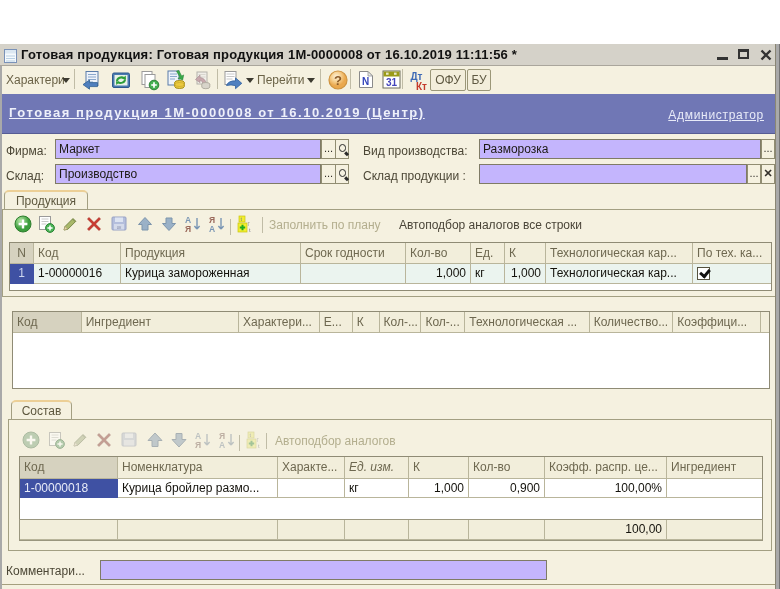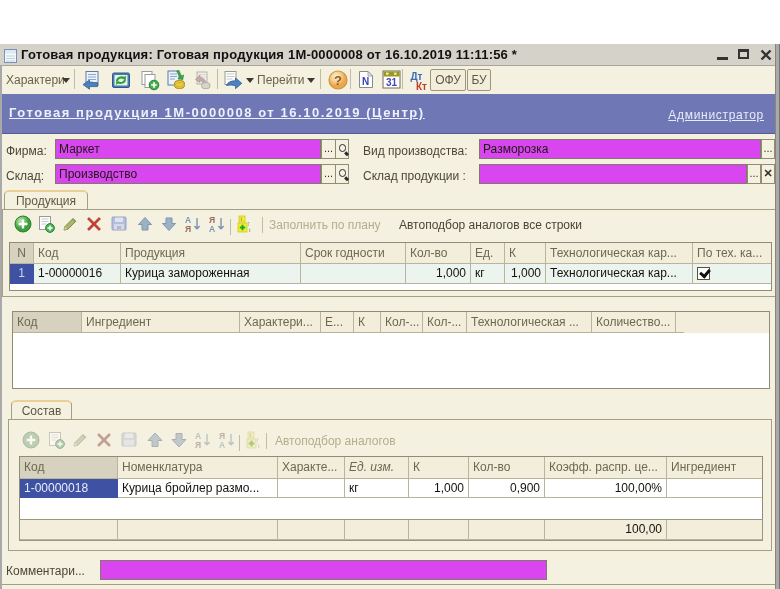--- a/index.html
+++ b/index.html
@@ -19,21 +19,21 @@
 .tbtext { position:absolute; top:7px; font-size:12px; color:#6b6347; }
 .sep { position:absolute; top:3px; width:1px; height:20px; background:#c0bca6; }
 .icon { position:absolute; top:3px; width:22px; height:22px; }
 .tgl { position:absolute; top:3px; height:22px; border:1px solid #9b9778; background:#f3eedb; border-radius:2px; text-align:center; font-size:12px; color:#5f5942; line-height:20px; }
 
 #band { left:2px; top:50px; width:773px; height:40px; background:#7077b5; border-bottom:1px solid #565c94; }
 #bandlink { position:absolute; left:7px; top:11px; color:#eef0fa; font-weight:bold; font-size:13px; letter-spacing:1.55px; text-decoration:underline; }
 #bandadmin { position:absolute; right:11px; top:14px; color:#e8ebf8; font-size:12px; letter-spacing:0.7px; text-decoration:underline; }
 
 .lbl { position:absolute; font-size:12px; color:#4c4736; }
-.inp { position:absolute; background:#d946ef; border:1px solid #7f7b66; font-size:12px; color:#1d1a14; padding:2px 3px 0 3px; }
+.inp { position:absolute; background:#c4b5fd; border:1px solid #7f7b66; font-size:12px; color:#1d1a14; padding:2px 3px 0 3px; }
 .sbtn { position:absolute; background:#f5f1e0; border:1px solid #918d72; text-align:center; color:#33302a; }
 
 .tab { position:absolute; background:#f5f1e0; border:1px solid #a39f82; border-top:2px solid #eccf96; border-bottom:none; border-radius:5px 5px 0 0; font-size:12px; color:#5d573e; text-align:center; }
 .panel { position:absolute; background:#f5f1e0; border:1px solid #a39f82; }
 
 .tbl { position:absolute; border:1px solid #8f8b75; background:#fff; }
 .thr { display:flex; background:#f2eedb; }
 .th { border-right:1px solid #b9b59b; border-bottom:1px solid #b9b59b; color:#6e6850; font-size:12px; padding:3px 4px 0 4px; white-space:nowrap; overflow:hidden; }
 .td { border-right:1px solid #b9b59b; border-bottom:1px solid #b9b59b; font-size:12px; padding:2px 4px 0 4px; white-space:nowrap; overflow:hidden; color:#14120c; }
 .num { text-align:right; }
@@ -256,20 +256,21 @@
     <div class="thr" style="height:21px;">
       <div class="th" style="width:69px; background:#d6d2bf;">Код</div>
       <div class="th" style="width:158px;">Ингредиент</div>
       <div class="th" style="width:81px;">Характери...</div>
       <div class="th" style="width:33px;">Е...</div>
       <div class="th" style="width:27px;">К</div>
       <div class="th" style="width:42px;">Кол-...</div>
       <div class="th" style="width:44px;">Кол-...</div>
       <div class="th" style="width:125px;">Технологическая ...</div>
       <div class="th" style="width:84px;">Количество...</div>
+      <div class="th" style="width:88px;">Коэффици...</div>
       <div class="th" style="width:5px; border-right:none;"></div>
     </div>
   </div>
 
   <div class="tab" style="left:11px; top:356px; width:61px; height:20px; line-height:18px;">Состав</div>
   <div class="panel" id="panel2" style="left:8px; top:375px; width:764px; height:132px;">
     <svg class="ticon gr" style="left:13px; top:11px;" viewBox="0 0 18 18">
         <circle cx="9" cy="9" r="8" fill="#6ab46a" stroke="#4a8e4a"></circle>
         <path d="M9 4.6v8.8M4.6 9h8.8" stroke="#fff" stroke-width="2.4"></path>
       </svg>

